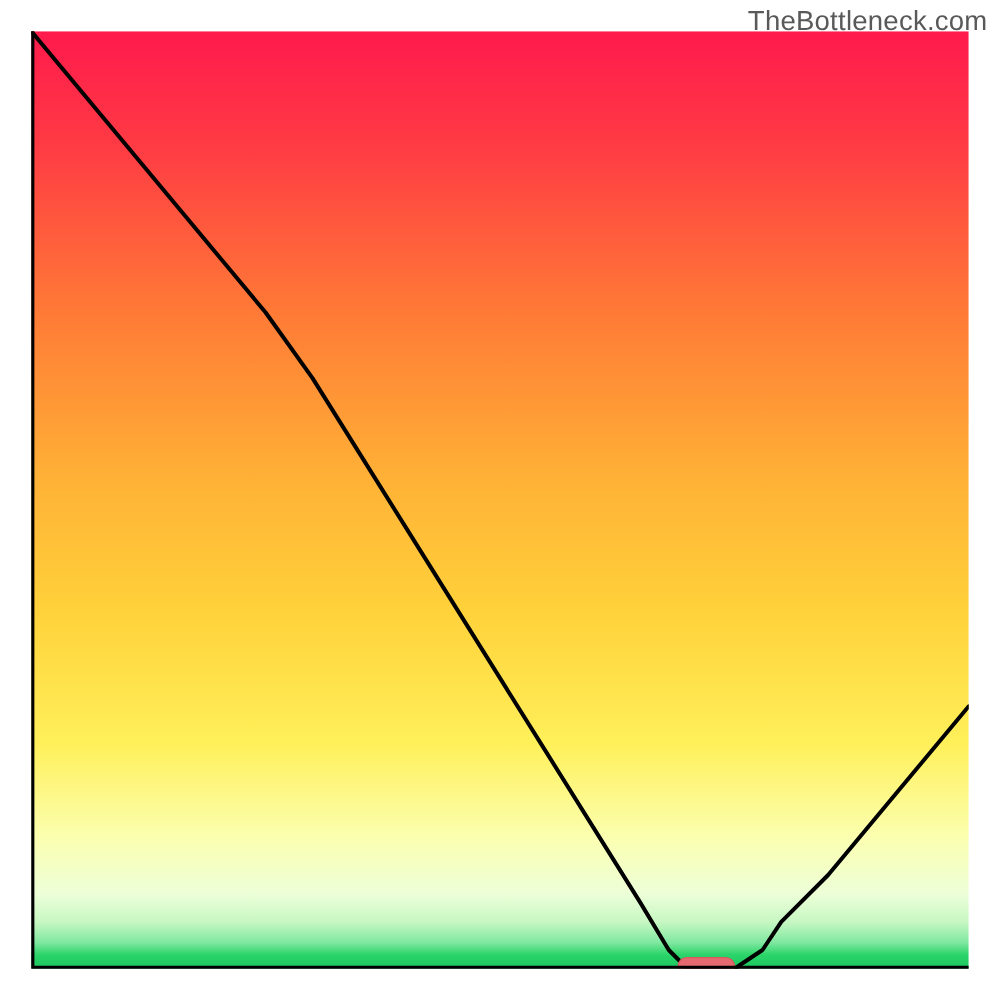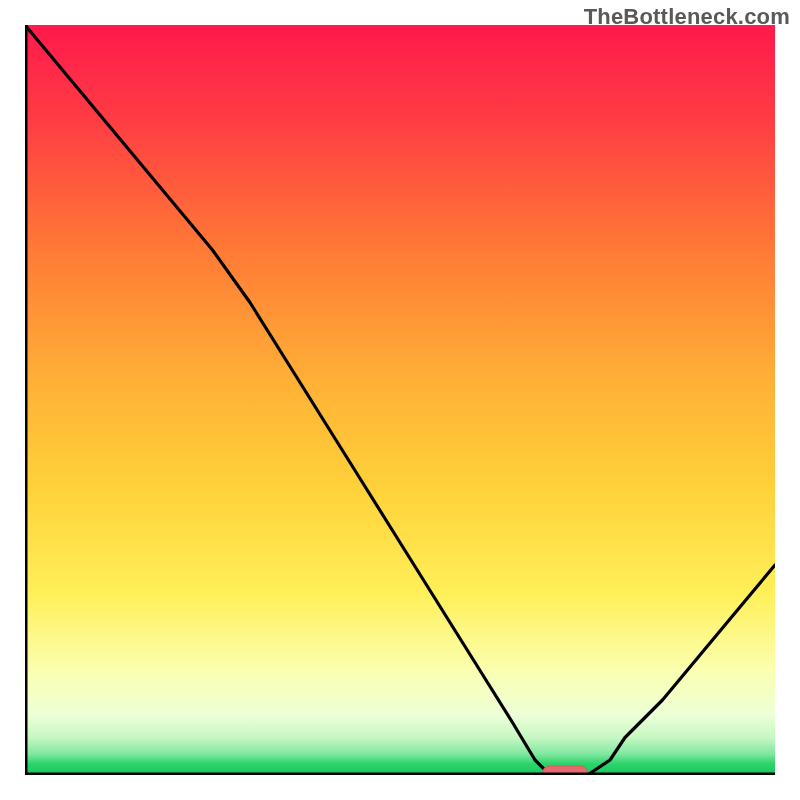--- a/index.html
+++ b/index.html
@@ -13,21 +13,21 @@
   .container {
     position: relative;
     width: 800px;
     height: 800px;
   }
   .watermark {
     position: absolute;
     top: 4px;
     right: 10px;
     font-size: 22px;
-    font-weight: 700;
+    font-weight: 400;
     color: #595959;
     letter-spacing: 0.2px;
   }
   .plot {
     position: absolute;
     left: 25px;
     top: 25px;
     width: 750px;
     height: 750px;
   }

